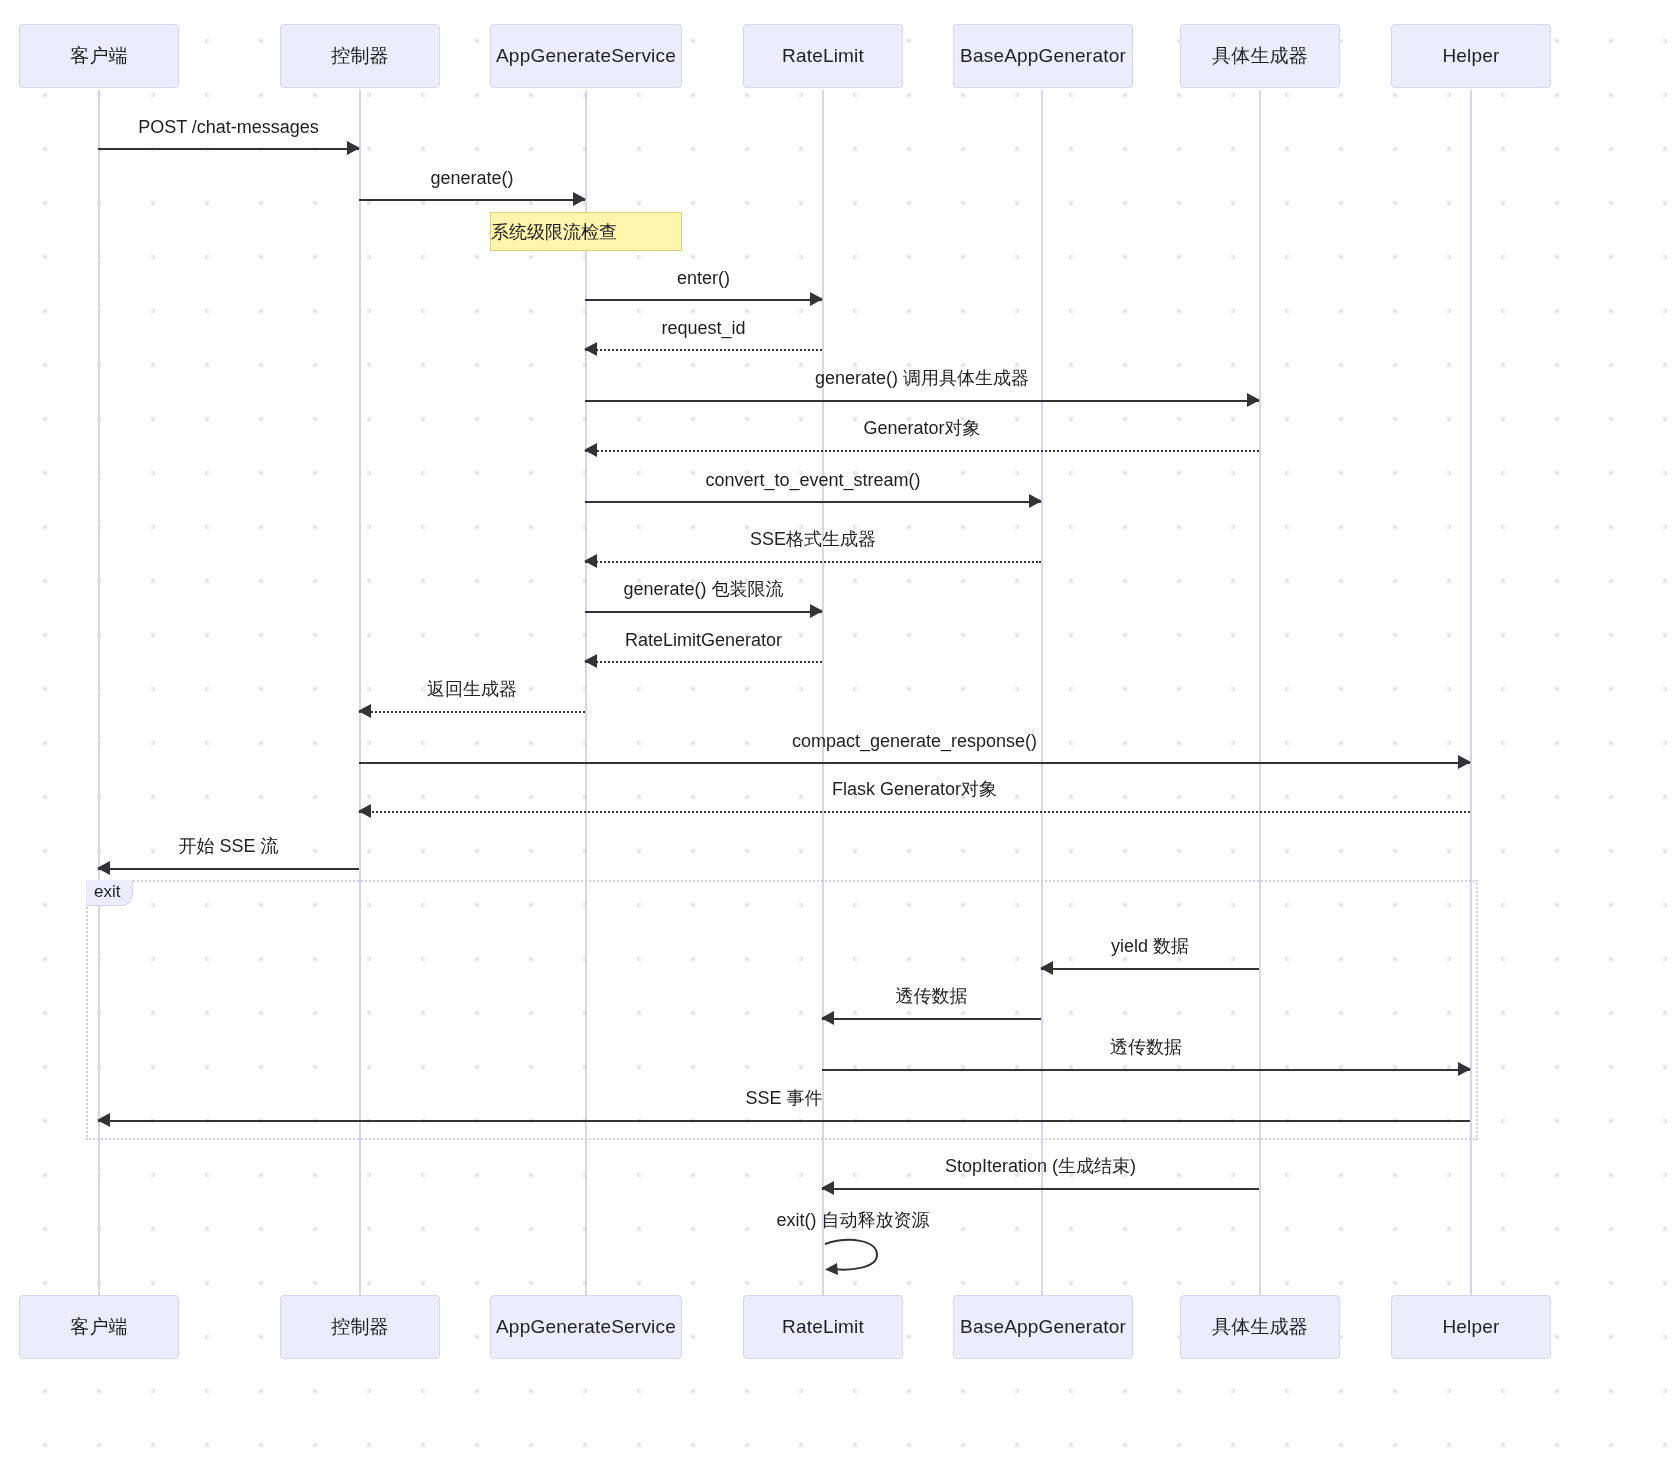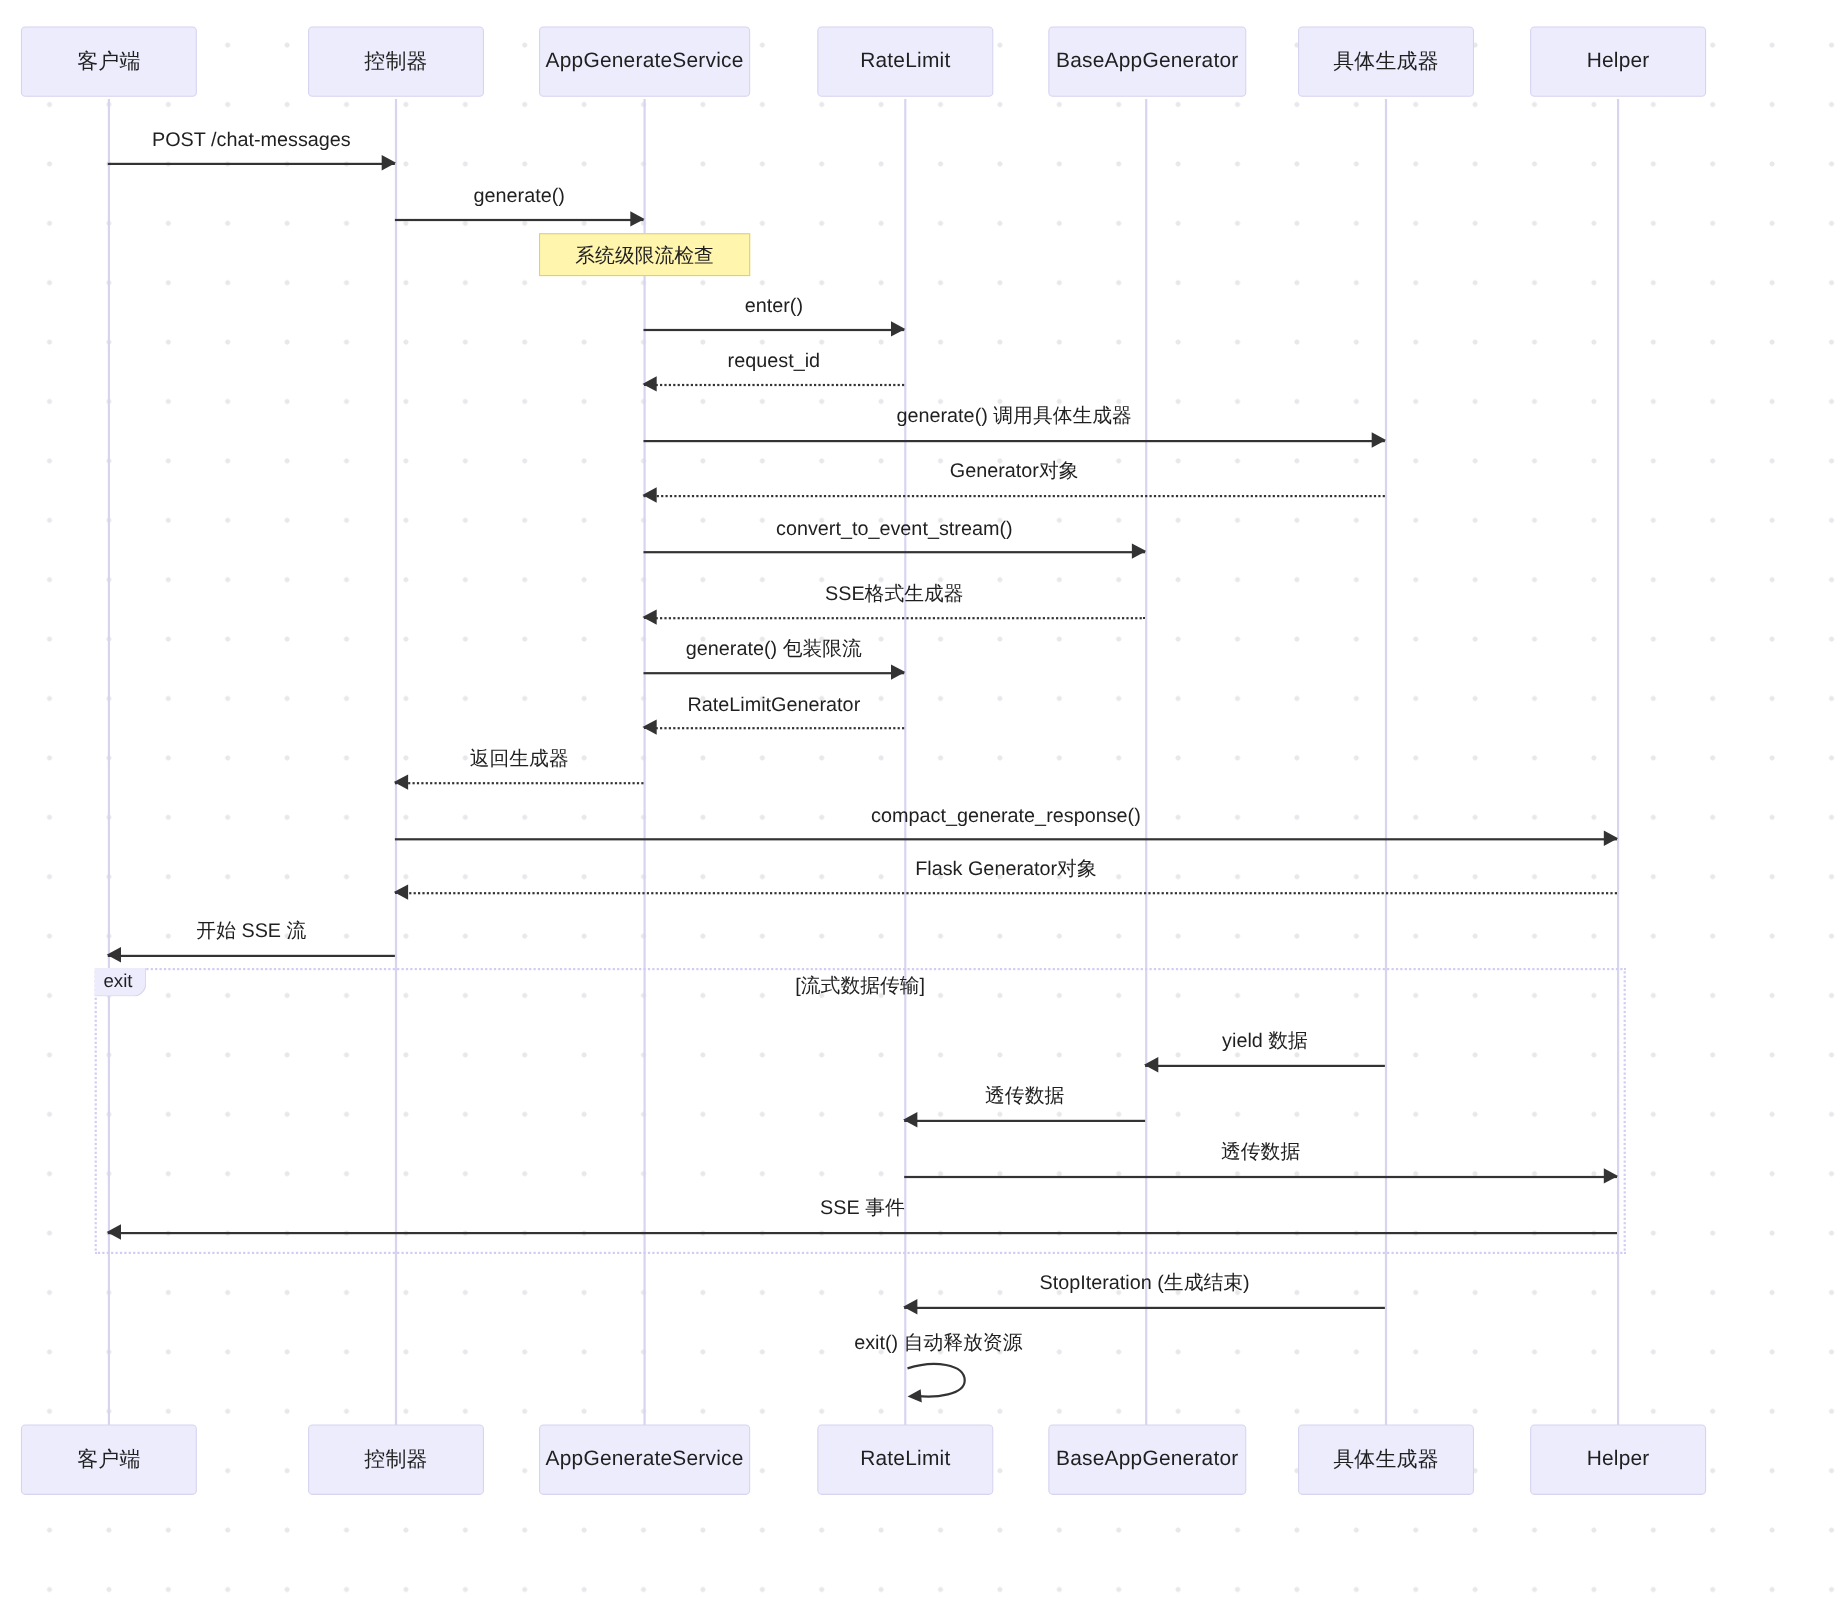--- a/index.html
+++ b/index.html
@@ -90,21 +90,20 @@
   }
 
   
   .note {
     position: absolute;
     box-sizing: border-box;
     background: #fff5ad;
     border: 1px solid #ded07b;
     display: flex;
     align-items: center;
-    justify-content: center;
     font-size: 18px;
     color: #1f1f1f;
     white-space: nowrap;
   }
 
   
   .fragment {
     position: absolute;
     box-sizing: border-box;
     border: 2px dotted #d0ccf2;
@@ -200,23 +199,20 @@
     <span>具体生成器</span>
   </div>
   <div class="participant" style="left:1391px;top:1295px;width:160px;">
     <span>Helper</span>
   </div>
 
   <div class="fragment" style="left:86px;top:880px;width:1392px;height:260px;"></div>
   <div class="fragment-label" style="left:86px;top:880px;">
     <span>exit</span>
   </div>
-  <div class="fragment-cond" style="left:86px;top:884px;width:1392px;">
-    <span>[流式数据传输]</span>
-  </div>
 
   <div class="msg right" style="left:98px;top:148px;width:261px;">
     <div class="line"></div>
     <div class="head"></div>
     <div class="label">POST /chat-messages</div>
   </div>
 
   <div class="msg right" style="left:359px;top:199px;width:226px;">
     <div class="line"></div>
     <div class="head"></div>

